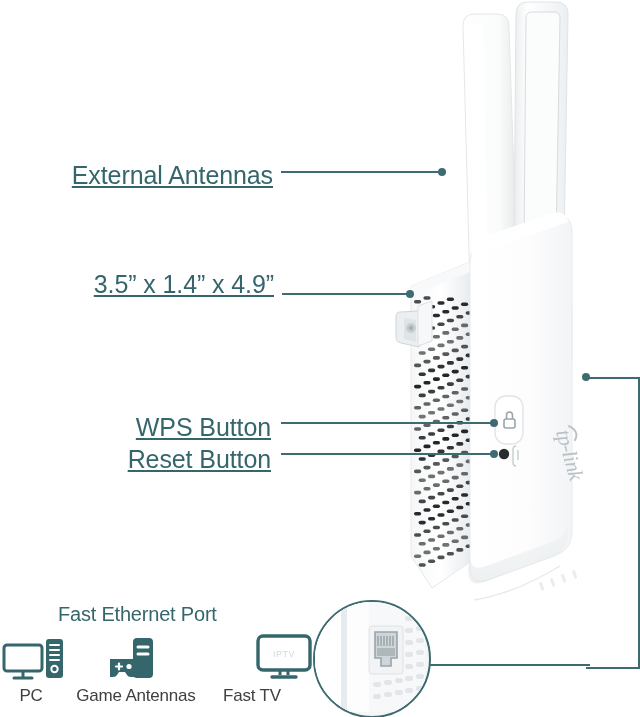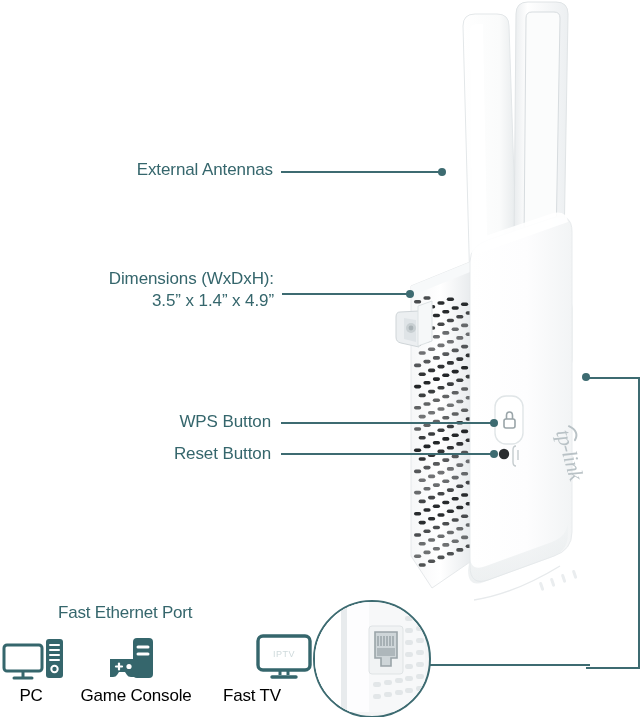--- a/index.html
+++ b/index.html
@@ -16,43 +16,44 @@
     width: 640px;
     height: 717px;
     overflow: hidden;
     background: #ffffff;
   }
 
   
   .label {
     position: absolute;
     color: #35666c;
-    font-size: 17px;
+    font-size: 25px;
     font-weight: 400;
     letter-spacing: -0.1px;
     white-space: nowrap;
     line-height: 1.28;
+    text-decoration: underline;
   }
   .label.right { text-align: right; }
   .label-sub {
     display: block;
     text-align: right;
   }
 
   .heading {
     position: absolute;
     color: #35666c;
-    font-size: 17px;
+    font-size: 20px;
     letter-spacing: -0.2px;
     white-space: nowrap;
   }
 
   .devlabel {
     position: absolute;
-    color: #000000;
+    color: #404040;
     font-size: 17px;
     letter-spacing: -0.2px;
     white-space: nowrap;
     text-align: center;
   }
 
   
   .leader {
     position: absolute;
     height: 2px;
@@ -366,21 +367,20 @@
   <div class="leader" style="left:281px; top:453px; width:214px;"></div>
   <div class="leader-dot" style="left:490px; top:450px;"></div>
 
   <div class="bracket" style="left:586px; top:377px; width:52px; height:288px;"></div>
   <div class="leader" style="left:424px; top:664px; width:166px;"></div>
   <div class="leader-dot" style="left:582px; top:373px;"></div>
 
   <div class="label right" style="left:0; top:159px; width:273px;">External Antennas</div>
 
   <div class="label" style="left:0; top:268px; width:274px; text-align:right;">
-    <span>Dimensions (WxDxH):</span>
     <span class="label-sub">3.5” x 1.4” x 4.9”</span>
   </div>
 
   <div class="label right" style="left:0; top:411px; width:271px;">WPS Button</div>
 
   <div class="label right" style="left:0; top:443px; width:271px;">Reset Button</div>
 
   <div class="heading" style="left:58px; top:603px;">Fast Ethernet Port</div>
 
   <div class="icon-wrap" style="left:2px; top:636px;">
@@ -409,21 +409,21 @@
           <path d="M28,18 l10,0"></path>
       </g>
       <path d="M7,23 l18,0 q5,0 5,5 l0,8 q0,5 -5,5 l-3,0 q-3,0 -4,-2 l-2,-3 l-6,0 l-2,3 q-1,2 -4,2 l-2,0 q-5,0 -5,-5 l0,-8 q0,-5 5,-5 Z" fill="#35666c" transform="translate(-1,0)"></path>
       <g stroke="#ffffff" stroke-width="2.2" stroke-linecap="round">
         <path d="M6,30.5 l6,0"></path>
           <path d="M9,27.5 l0,6"></path>
       </g>
       <circle cx="19" cy="30.5" r="2.6" fill="#ffffff"></circle>
     </svg>
   </div>
-  <div class="devlabel" style="left:76px; top:686px; width:120px;">Game Console</div>
+  <div class="devlabel" style="left:76px; top:686px; width:120px;">Game Antennas</div>
 
   <div class="icon-wrap" style="left:224px; top:632px;margin-left:32px;">
     <svg width="56" height="50" viewBox="0 0 56 50">
       <rect x="2" y="4" width="52" height="34" rx="5" fill="none" stroke="#35666c" stroke-width="3.4"></rect>
       <text class="iptv-text" x="28" y="25" text-anchor="middle">IPTV</text>
       <path d="M24,38 l0,5 M32,38 l0,5" stroke="#35666c" stroke-width="3"></path>
       <path d="M16,45 l24,0" stroke="#35666c" stroke-width="3.4" stroke-linecap="round"></path>
     </svg>
   </div>
   <div class="devlabel" style="left:206px; top:686px; width:92px;">Fast TV</div>

